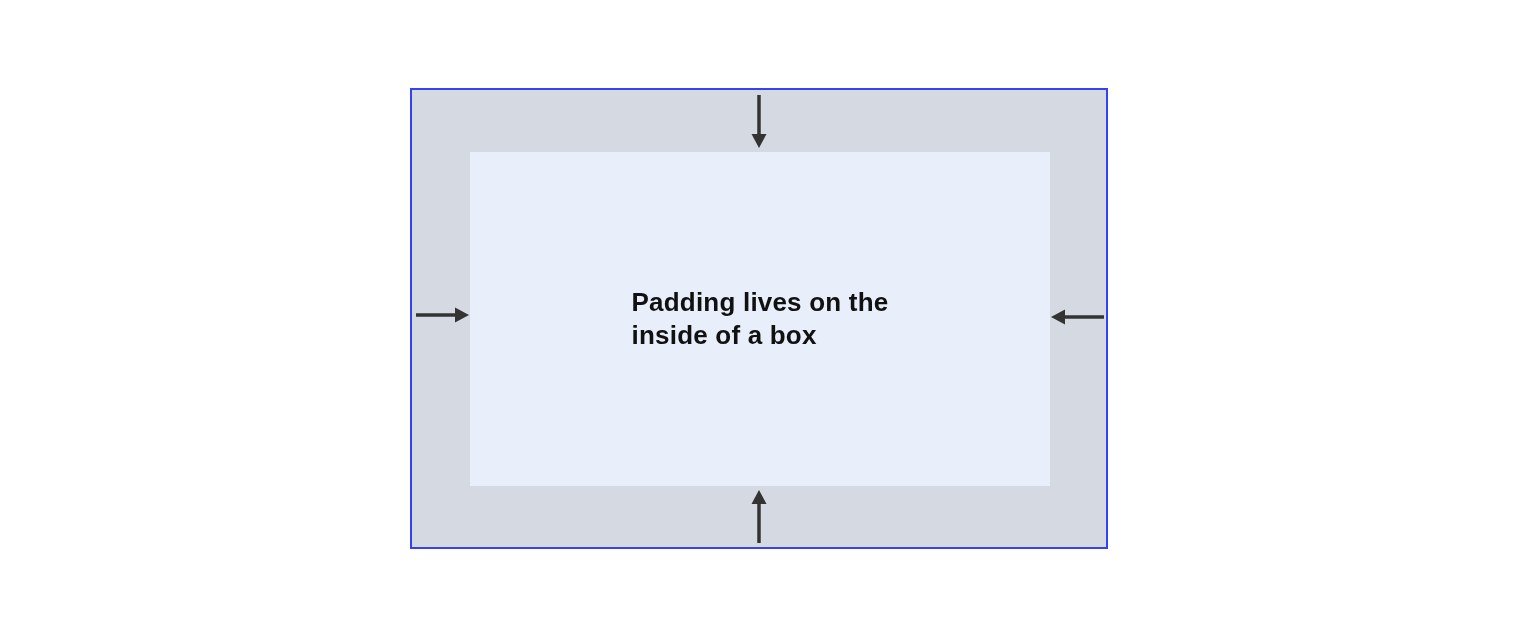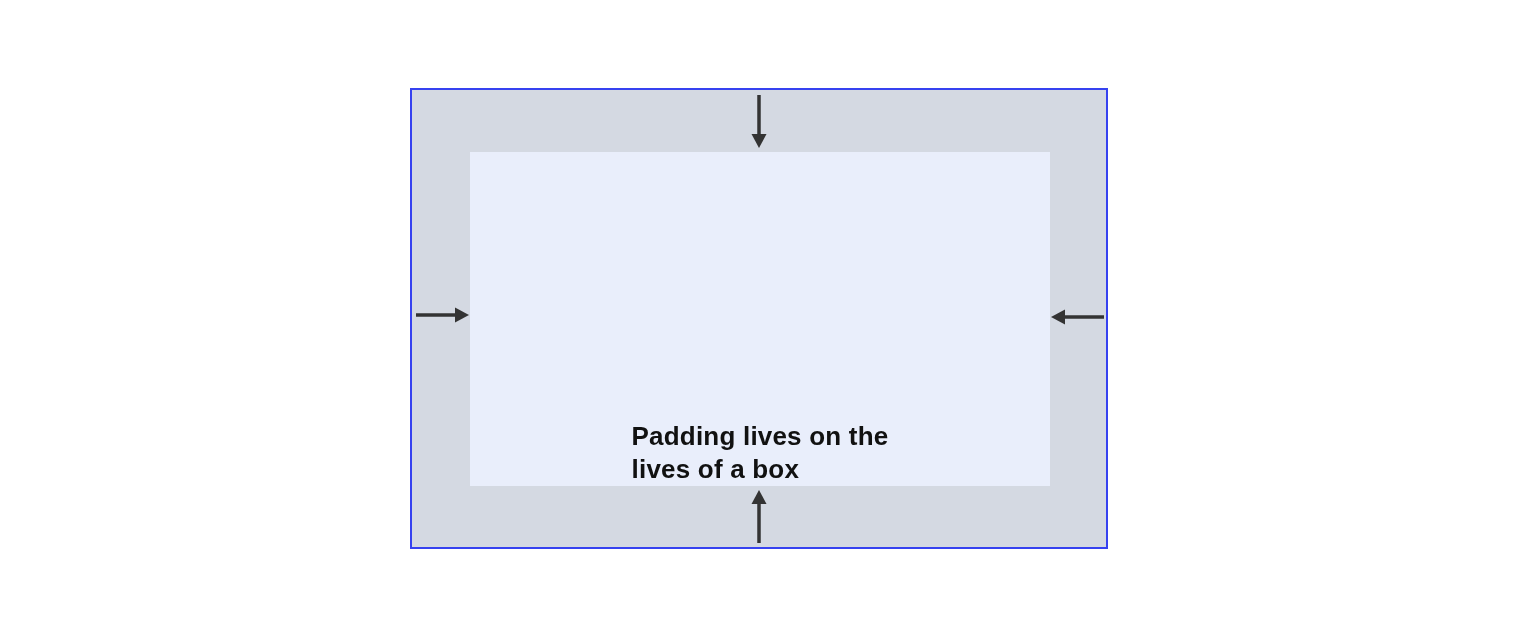--- a/index.html
+++ b/index.html
@@ -28,21 +28,21 @@
     width: 698px; height: 461px;
     background: var(--padding-bg);
     border: 2px solid var(--border);
   }
   .content-box {
     position: absolute;
     left: 470px; top: 152px;
     width: 580px; height: 334px;
     background: var(--content-bg);
     display: flex;
-    align-items: flex-end;
+    align-items: center;
     justify-content: center;
   }
   .label-block {
     text-align: left;
     color: var(--text);
     font-size: 26px;
     font-weight: bold;
     line-height: 33px;
     letter-spacing: 0.2px;
   }
@@ -60,21 +60,21 @@
 </head>
 <body>
 
 <div class="stage">
 
   <div class="padding-box"></div>
 
   <div class="content-box">
     <div class="label-block">
       <div>Padding lives on the</div>
-      <div>lives of a box</div>
+      <div>inside of a box</div>
     </div>
   </div>
 
   <svg class="arrow arrow-top" width="18" height="54" viewBox="0 0 18 54">
     <line x1="9" y1="0" x2="9" y2="41"></line>
     <polygon points="1.5,39 16.5,39 9,53"></polygon>
   </svg>
 
   <svg class="arrow arrow-bottom" width="18" height="54" viewBox="0 0 18 54">
     <line x1="9" y1="54" x2="9" y2="13"></line>

